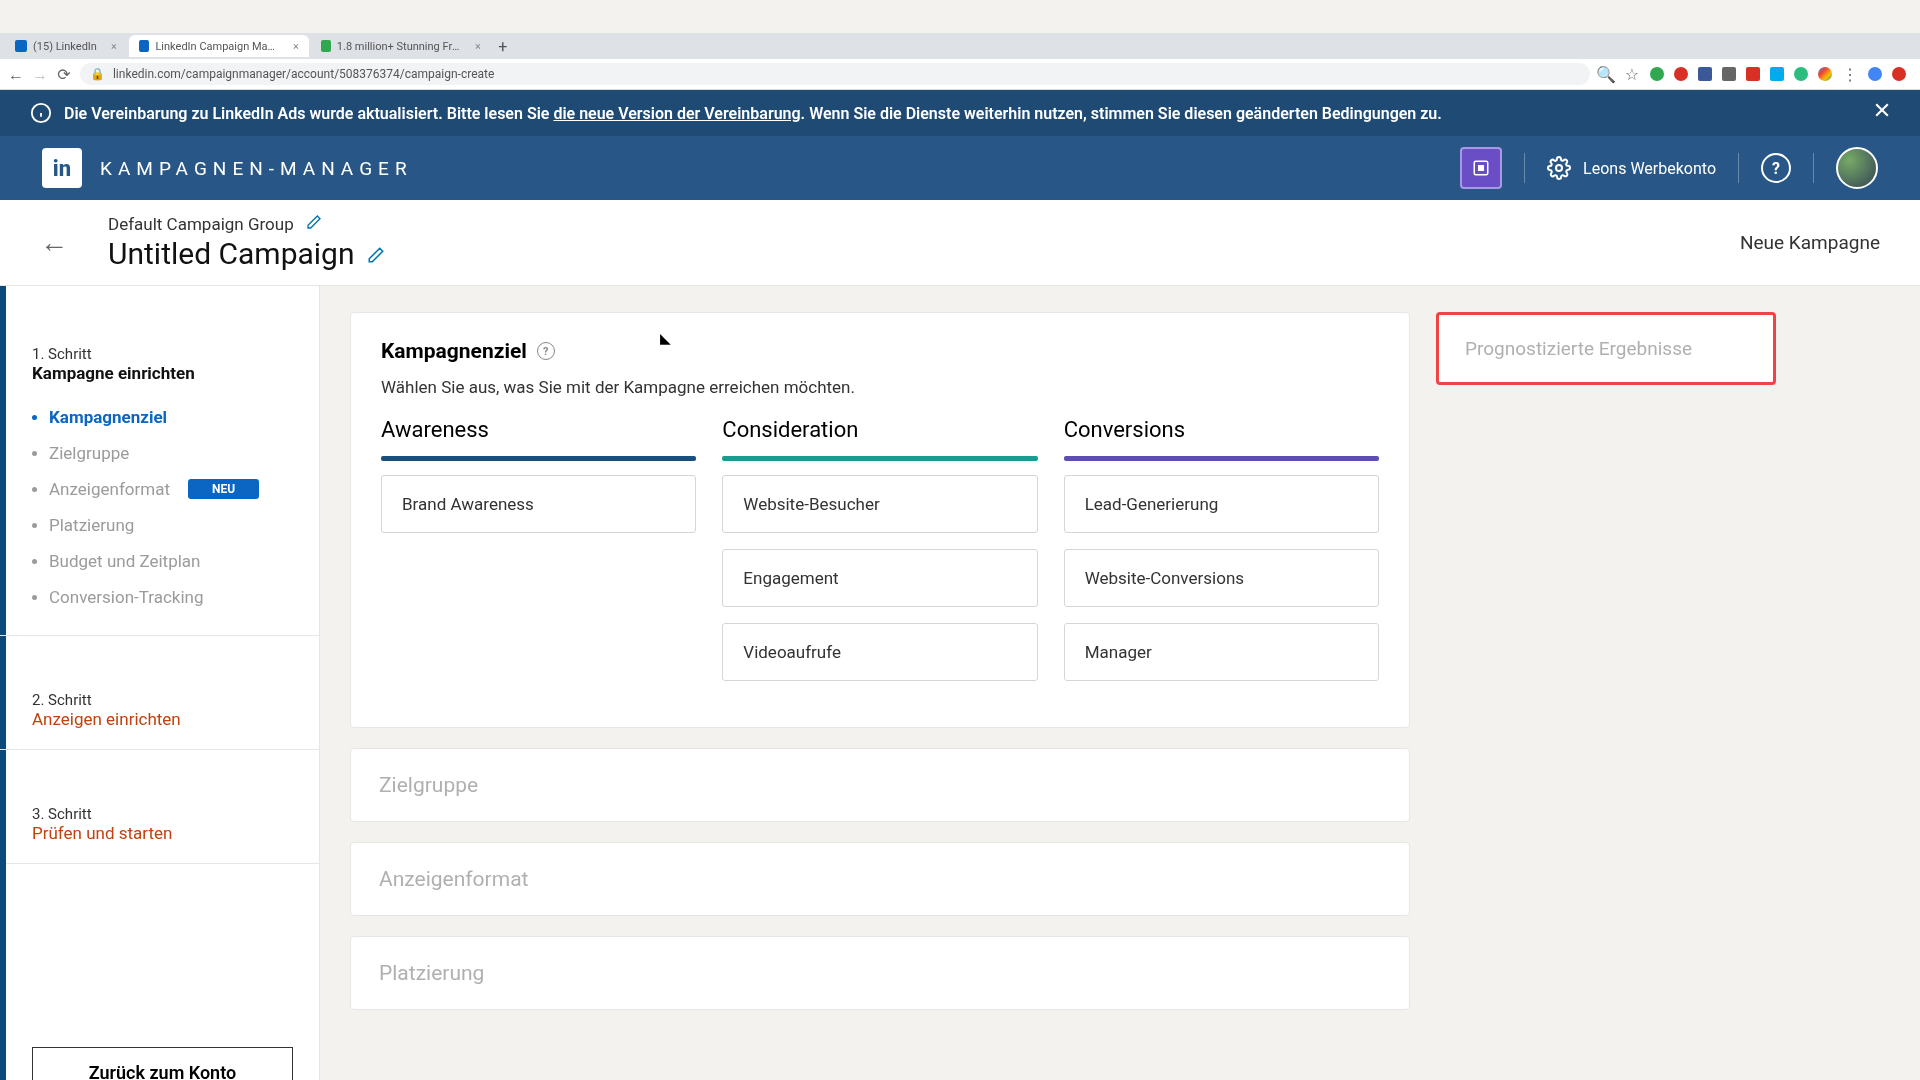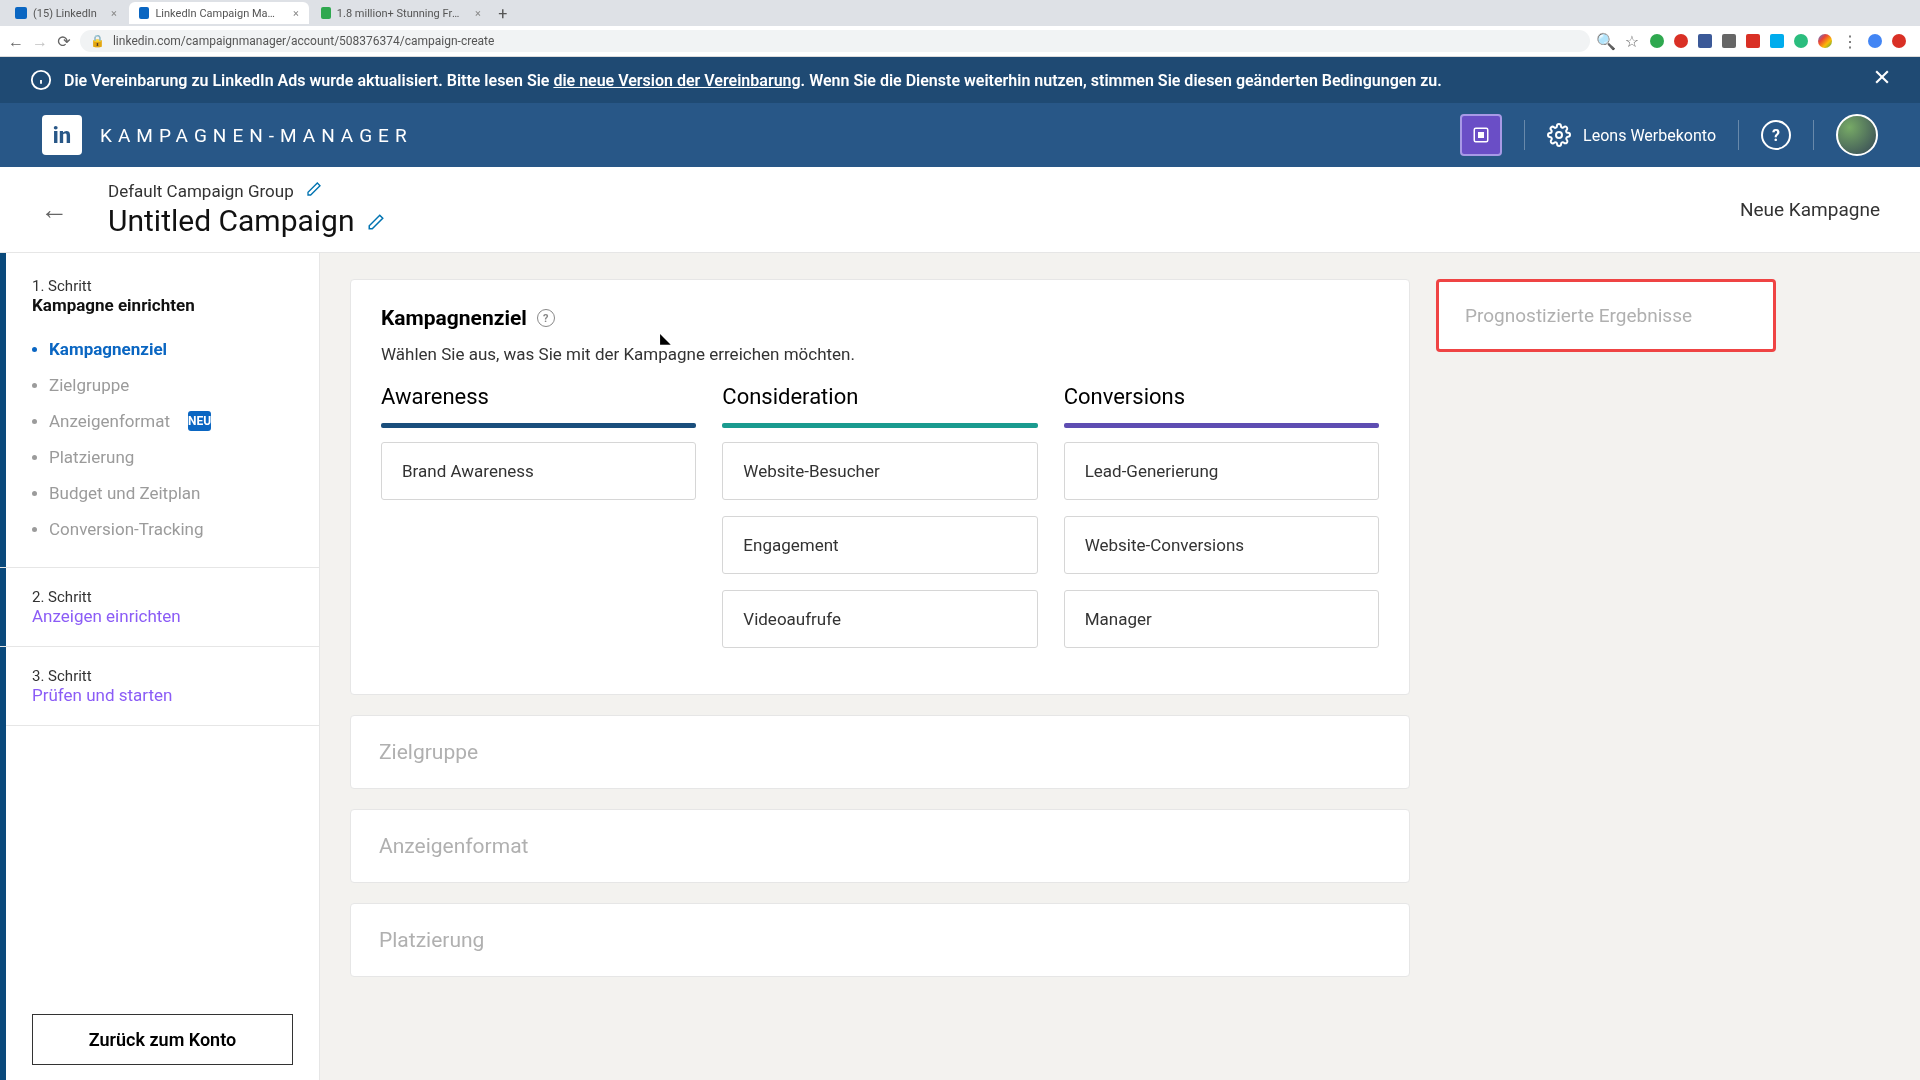--- a/index.html
+++ b/index.html
@@ -1,19 +1,19 @@
 <!DOCTYPE html>
 <html><head>
 <meta charset="utf-8">
 <style>
   * { box-sizing: border-box; margin: 0; padding: 0; font-family: -apple-system, BlinkMacSystemFont, "Segoe UI", Roboto, Helvetica, Arial, sans-serif; }
   body { background: #f3f2ef; overflow: hidden; width: 1920px; height: 1080px; }
 
   
-  .browser-chrome { background: #fff; border-bottom: 1px solid #dcdcdc; }
+  .browser-chrome { background: #fff; border-bottom: 1px solid #dcdcdc; margin-top: 33px; }
   .tab-strip { display: flex; align-items: center; height: 26px; background: #dee1e6; padding-left: 5px; }
   .tab { display: flex; align-items: center; height: 22px; padding: 0 10px; font-size: 11px; color: #555; background: #dee1e6; border-radius: 6px 6px 0 0; margin-right: 2px; max-width: 180px; cursor: pointer; gap:6px;}
   .tab.active { background: #fff; }
   .tab .fav { width:12px; height:12px; border-radius:2px; display:inline-block; }
   .tab .close { margin-left: 8px; color:#888; }
   .new-tab { width: 20px; text-align: center; color: #555; cursor: pointer; }
   .addr-bar { display: flex; align-items: center; height: 30px; padding: 0 8px; gap: 8px; }
   .nav-ico { width: 16px; height: 16px; color: #666; cursor: pointer; display:flex; align-items:center; justify-content:center;}
   .url-pill { flex: 1; background: #f1f3f4; border-radius: 14px; height: 22px; display: flex; align-items: center; padding: 0 10px; font-size: 12px; color: #555; gap:8px;}
   .ext-icons { display:flex; gap:10px; align-items:center; padding-right:6px;}
@@ -42,29 +42,29 @@
   .back-arrow { font-size:28px; color:#666; cursor:pointer; padding:10px 20px; }
   .camp-titles { flex:1; padding-left:20px;}
   .group-row { display:flex; align-items:center; gap:12px; font-size:17px; color:#333; }
   .title-row { display:flex; align-items:center; gap:12px; font-size:30px; color:#111; margin-top:2px; font-weight:400;}
   .edit-pen { color:#0073b1; cursor:pointer; }
   .new-camp { font-size:19px; color:#333; }
 
   
   .layout { display:flex; height: calc(1080px - 26px - 30px - 46px - 64px - 78px); }
   .sidebar { width: 320px; border-left: 6px solid #0a497b; background:#fff; border-right:1px solid #e6e6e6; display:flex; flex-direction:column; padding: 24px 26px; }
-  .step-label { font-size:15px; color:#333; }
+  .step-label { font-size:15px; color:#333;margin-top:35px; }
   .step-title { font-size:17px; font-weight:700; color:#111; margin-top:0; }
-  .step-title.muted { color:#8b5cf6; font-weight:400; }
+  .step-title.muted { color:#c2410c; font-weight:400; }
   .sub-list { margin-top:16px; }
   .sub-item { display:flex; align-items:center; gap:12px; padding:8px 0; font-size:17px; color:#9b9b9b; cursor:pointer;}
   .sub-item.active { color:#0a66c2; font-weight:700;}
   .dot { width:5px; height:5px; border-radius:50%; background:#9b9b9b; }
   .sub-item.active .dot { background:#0a66c2; }
-  .badge-neu { background:#0a66c2; color:#fff; font-size:12px; font-weight:700; padding:3px 0; border-radius:3px; margin-left:6px;}
+  .badge-neu { background:#0a66c2; color:#fff; font-size:12px; font-weight:700; padding:3px 24px; border-radius:3px; margin-left:6px;}
   .side-sep { height:1px; background:#e6e6e6; margin:20px -26px; }
   .side-sep.full { margin-left:-32px; }
   .back-account { margin-top:auto; border:1px solid #333; padding:14px; text-align:center; font-size:18px; font-weight:600; cursor:pointer; background:#fff;}
 
   .content { flex:1; padding: 26px 30px; overflow-y:auto; display:flex; gap:26px; align-items:flex-start;}
   .main-col { flex:1; max-width: 1060px;}
   .card { background:#fff; border:1px solid #e6e6e6; border-radius:4px; margin-bottom:20px; }
   .card.pad { padding: 26px 30px 30px 30px; }
   .card.collapsed { padding:24px 28px; font-size:21px; color:#b0b0b0; cursor:pointer;}
   .obj-title { font-size:21px; font-weight:700; display:flex; align-items:center; gap:10px;}

